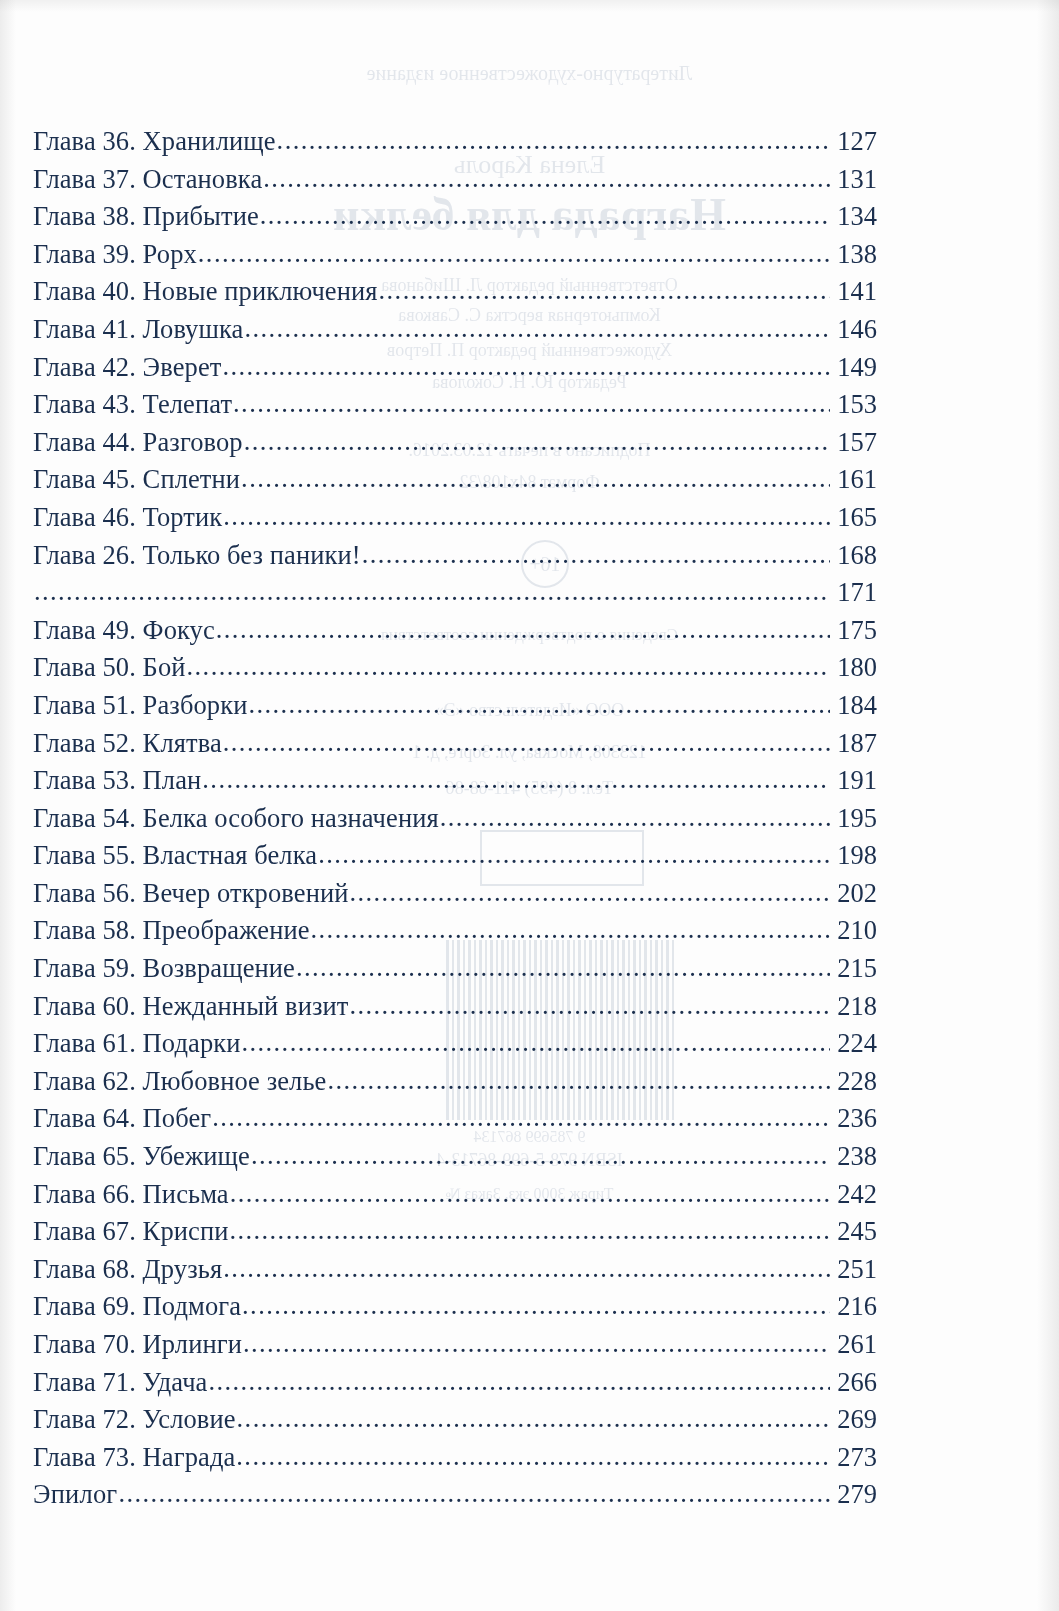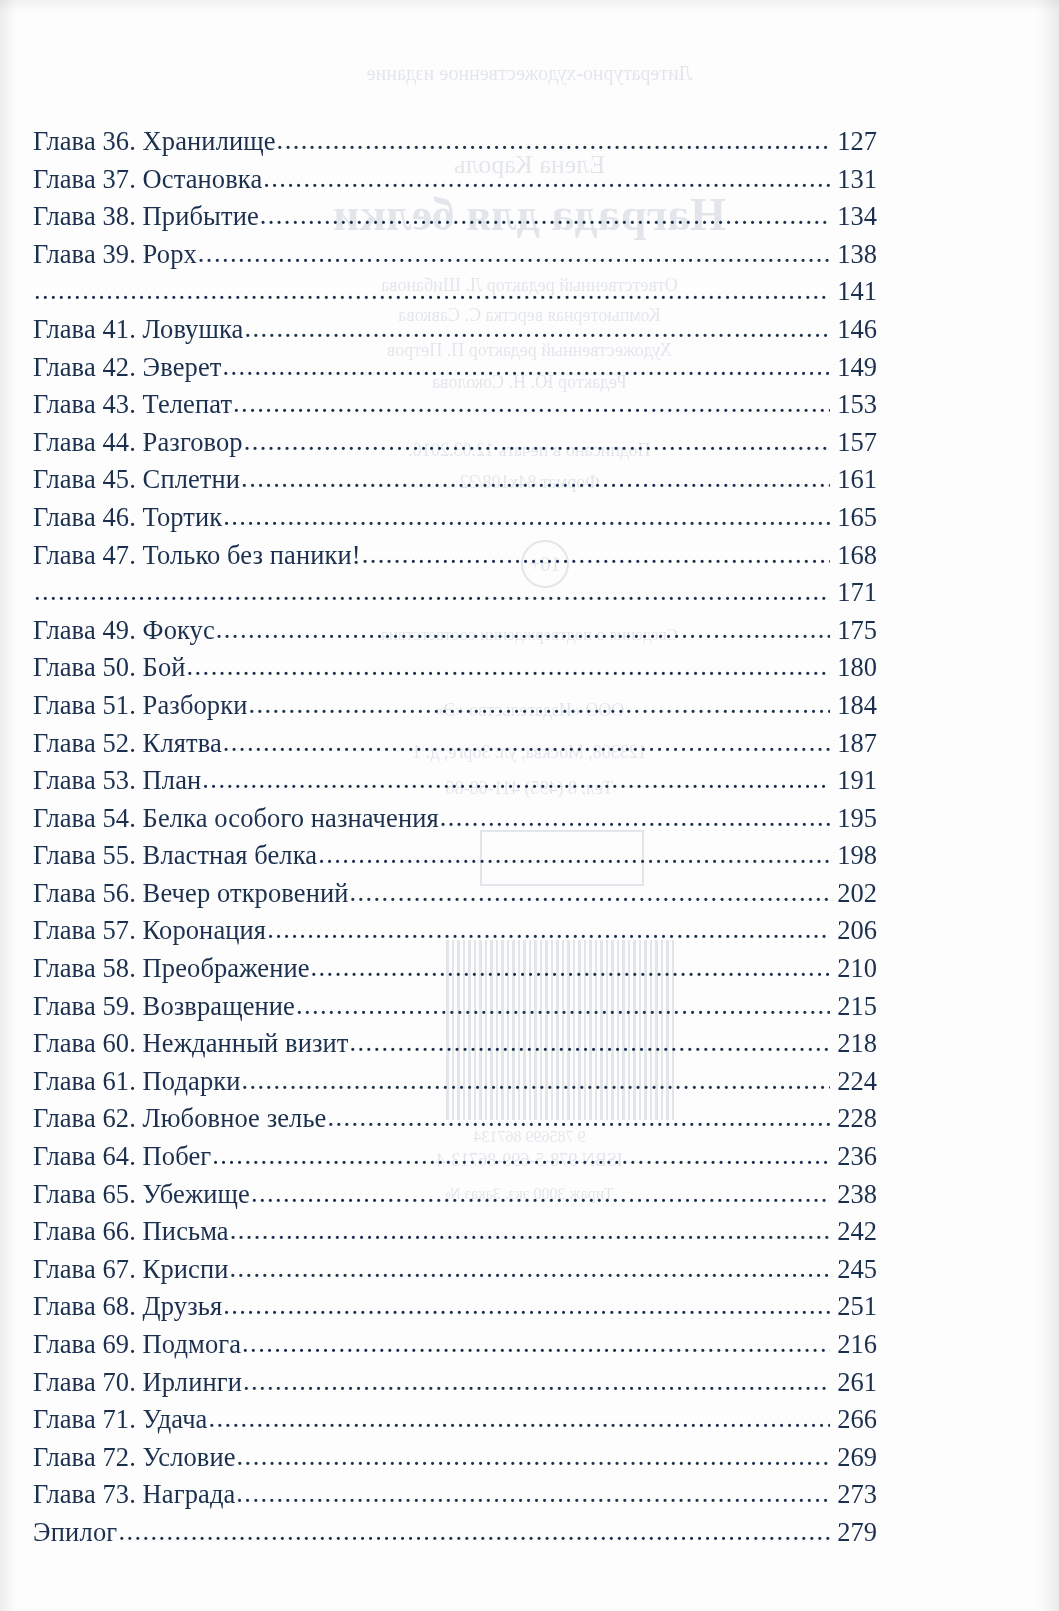--- a/index.html
+++ b/index.html
@@ -156,20 +156,21 @@
       <span class="toc-title">Глава 38. Прибытие</span>
       <span class="toc-leader"></span>
       <span class="toc-page">134</span>
     </div>
     <div class="toc-row">
       <span class="toc-title">Глава 39. Рорх</span>
       <span class="toc-leader"></span>
       <span class="toc-page">138</span>
     </div>
     <div class="toc-row">
+      <span class="toc-title">Глава 40. Новые приключения</span>
       <span class="toc-leader"></span>
       <span class="toc-page">141</span>
     </div>
     <div class="toc-row">
       <span class="toc-title">Глава 41. Ловушка</span>
       <span class="toc-leader"></span>
       <span class="toc-page">146</span>
     </div>
     <div class="toc-row">
       <span class="toc-title">Глава 42. Эверет</span>
@@ -190,21 +191,21 @@
       <span class="toc-title">Глава 45. Сплетни</span>
       <span class="toc-leader"></span>
       <span class="toc-page">161</span>
     </div>
     <div class="toc-row">
       <span class="toc-title">Глава 46. Тортик</span>
       <span class="toc-leader"></span>
       <span class="toc-page">165</span>
     </div>
     <div class="toc-row">
-      <span class="toc-title">Глава 47. Только без паники!</span>
+      <span class="toc-title">Глава 26. Только без паники!</span>
       <span class="toc-leader"></span>
       <span class="toc-page">168</span>
     </div>
     <div class="toc-row">
       <span class="toc-leader"></span>
       <span class="toc-page">171</span>
     </div>
     <div class="toc-row">
       <span class="toc-title">Глава 49. Фокус</span>
       <span class="toc-leader"></span>
@@ -237,25 +238,20 @@
     </div>
     <div class="toc-row">
       <span class="toc-title">Глава 55. Властная белка</span>
       <span class="toc-leader"></span>
       <span class="toc-page">198</span>
     </div>
     <div class="toc-row">
       <span class="toc-title">Глава 56. Вечер откровений</span>
       <span class="toc-leader"></span>
       <span class="toc-page">202</span>
-    </div>
-    <div class="toc-row">
-      <span class="toc-title">Глава 57. Коронация</span>
-      <span class="toc-leader"></span>
-      <span class="toc-page">206</span>
     </div>
     <div class="toc-row">
       <span class="toc-title">Глава 58. Преображение</span>
       <span class="toc-leader"></span>
       <span class="toc-page">210</span>
     </div>
     <div class="toc-row">
       <span class="toc-title">Глава 59. Возвращение</span>
       <span class="toc-leader"></span>
       <span class="toc-page">215</span>

